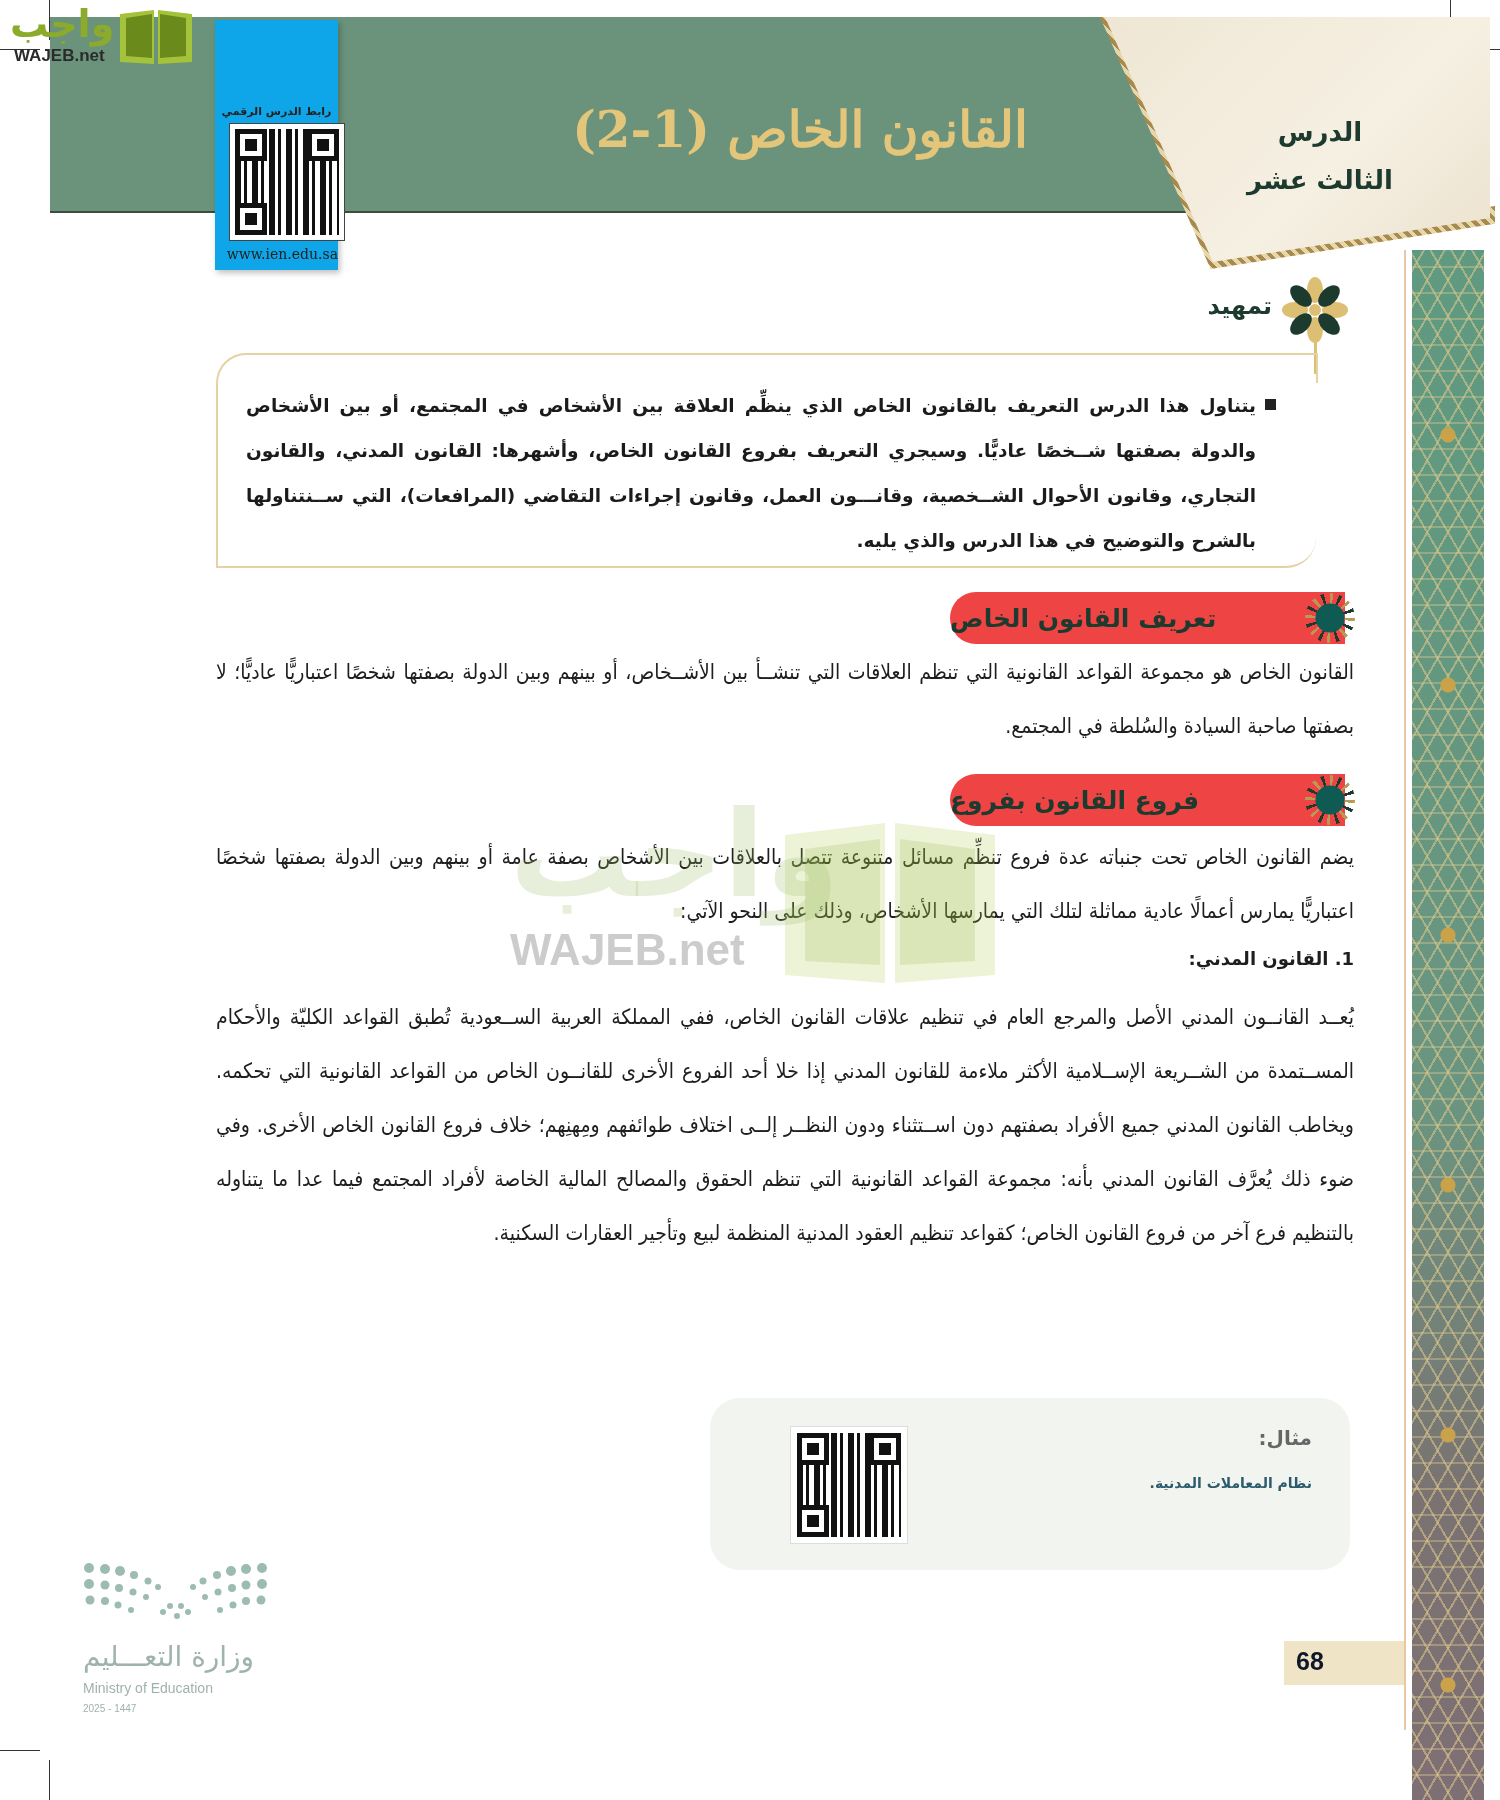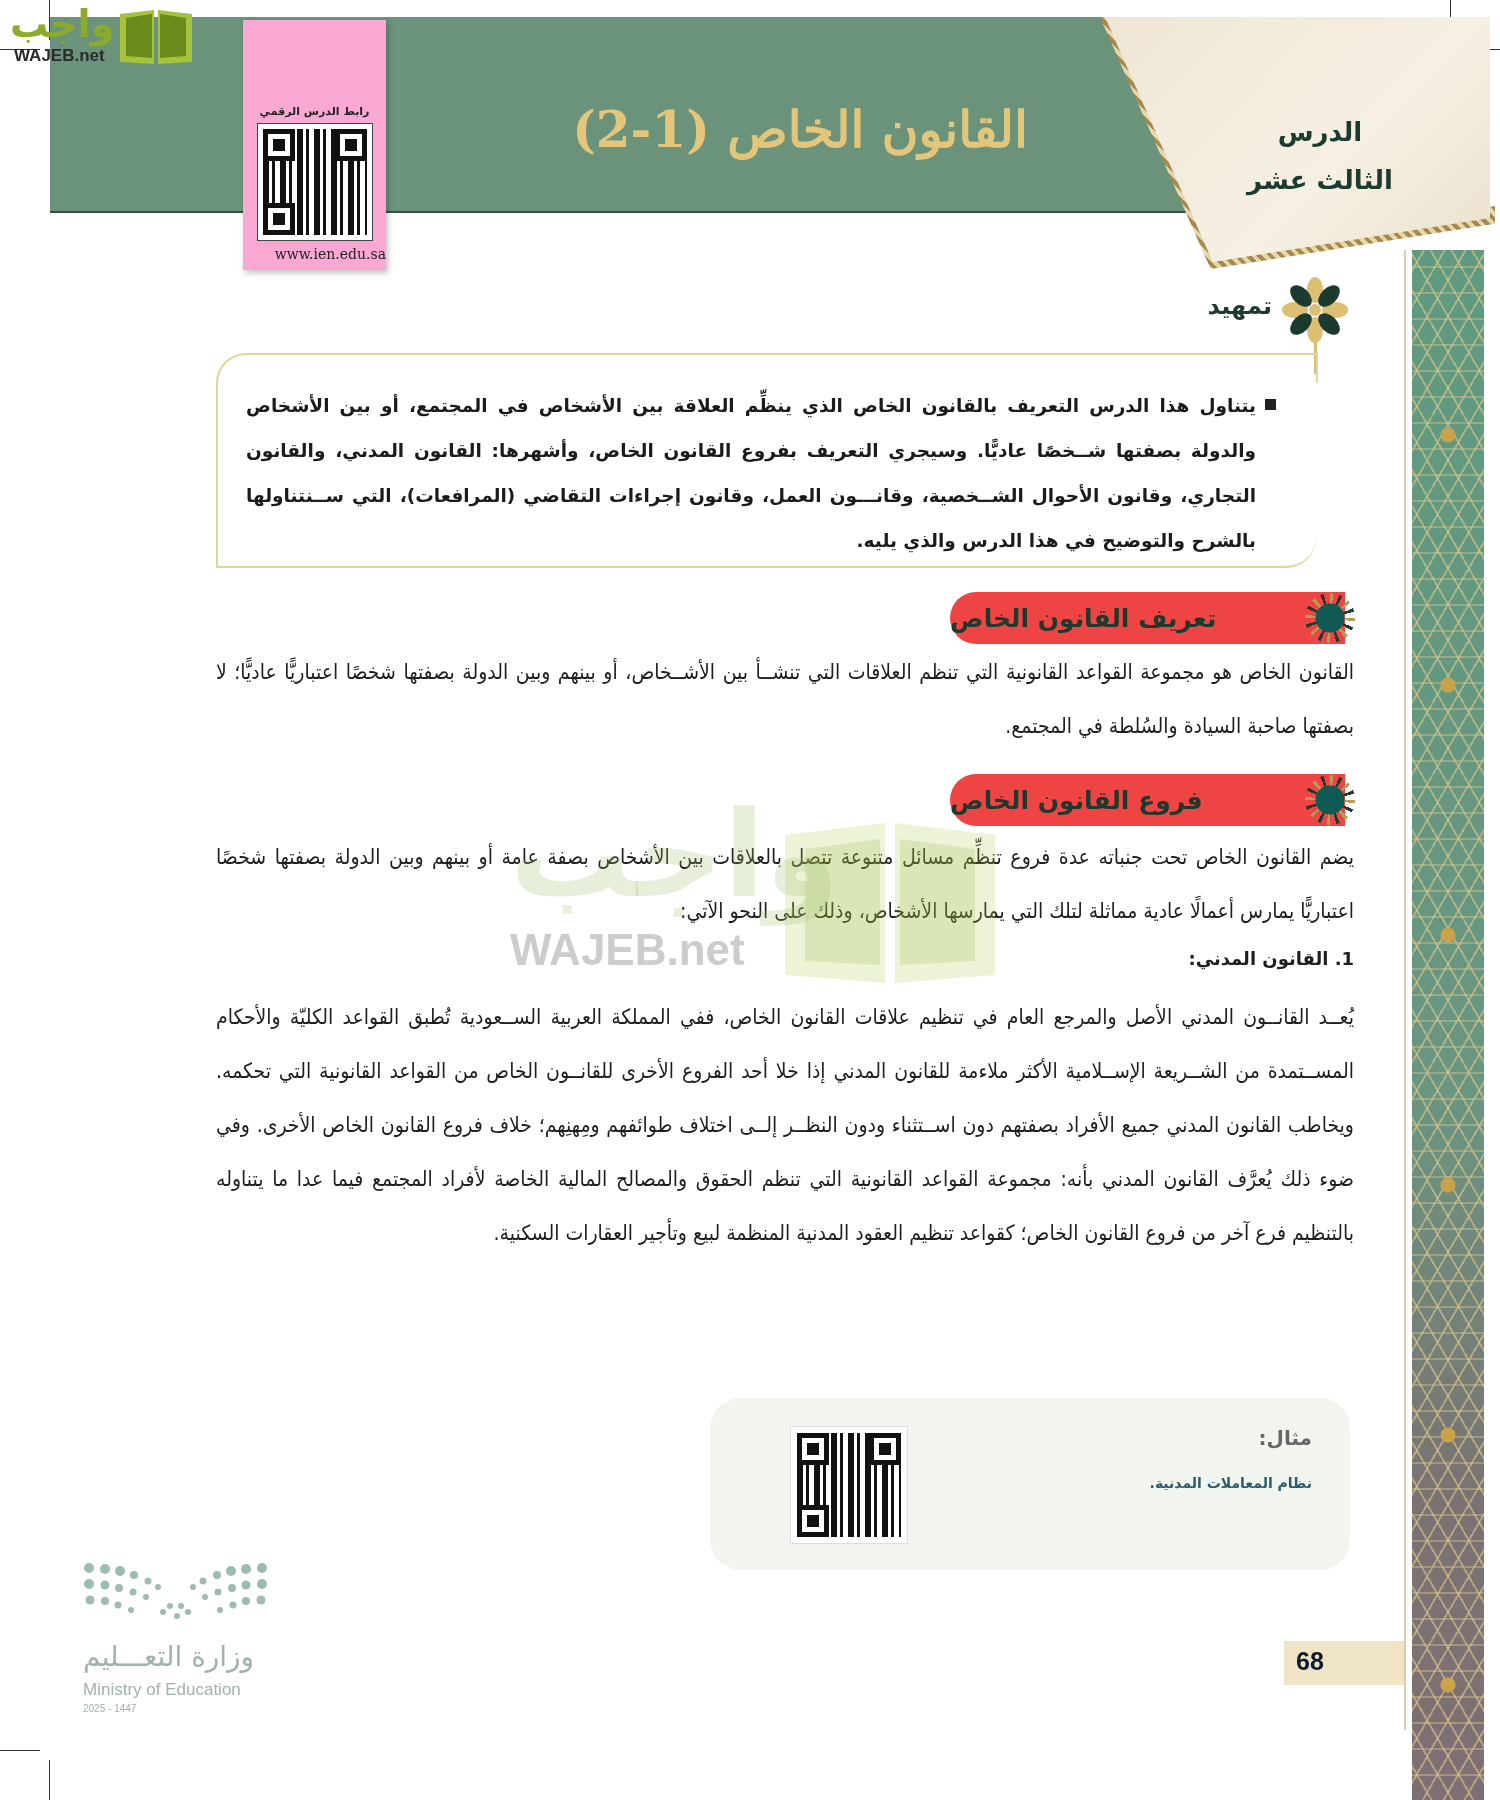--- a/index.html
+++ b/index.html
@@ -42,22 +42,22 @@
       radial-gradient(circle at 50% 50%, #c9a24a 0 7px, transparent 8px) 0 60px / 72px 250px,
       repeating-linear-gradient(60deg, transparent 0 16px, rgba(222,200,140,0.55) 16px 18px),
       repeating-linear-gradient(-60deg, transparent 0 16px, rgba(222,200,140,0.55) 16px 18px),
       repeating-linear-gradient(0deg, transparent 0 24px, rgba(222,200,140,0.4) 24px 26px),
       linear-gradient(180deg, #5f9a80 0%, #6a9581 55%, #7a7372 80%, #7e6f74 100%);
   }
   .side-rule { position: absolute; left: 1404px; top: 250px; width: 2px; height: 1480px; background: #e8c6a6; }
 
   
   .qr-card {
-    position: absolute; left: 215px; top: 20px; width: 143px; height: 250px;
-    background: #f9a8d4; box-shadow: 2px 3px 6px rgba(0,0,0,0.25); margin-left: 28px;
+    position: absolute; left: 215px; top: 20px; width: 123px; height: 250px;
+    background: #0ea5e9; box-shadow: 2px 3px 6px rgba(0,0,0,0.25);
   }
   .qr-caption { position: absolute; left: 0; top: 85px; width: 100%; text-align: center; font-size: 11px; font-weight: bold; color: #222; }
   .qr-box { position: absolute; left: 14px; top: 103px; width: 116px; height: 118px; border: 1.5px solid #444; padding: 5px; background:#fff; }
   .qr-url { position: absolute; left: 0; top: 226px; width: 100%; text-align: right; font-size: 14px; color: #222; font-family: "DejaVu Serif", serif; direction: ltr; }
   .qr-pattern {
     width: 100%; height: 100%; position: relative;
     background:
       repeating-linear-gradient(90deg, #111 0 6px, transparent 6px 9px, #111 9px 12px, transparent 12px 17px),
       repeating-linear-gradient(0deg, transparent 0 5px, #fff 5px 8px);
     background-blend-mode: normal;
@@ -108,21 +108,21 @@
   .example-box { position: absolute; left: 710px; top: 1398px; width: 640px; height: 172px; background: #f2f5ef; border-radius: 30px; }
   .example-label { position: absolute; right: 38px; top: 28px; font-size: 20px; font-weight: bold; color: #666; }
   .example-text { position: absolute; right: 38px; top: 77px; font-size: 14px; font-weight: bold; color: #2c5b6e; }
   .example-qr { position: absolute; left: 80px; top: 28px; width: 118px; height: 118px; background:#fff; border:1px solid #ddd; padding:6px; }
 
   
   .page-num-box { position: absolute; left: 1284px; top: 1641px; width: 120px; height: 44px; background: #f0e4c6; }
   .page-num { position: absolute; left: 12px; top: 6px; font-size: 25px; font-weight: bold; color: #0f172a; direction: ltr; font-family: "Liberation Sans", sans-serif; text-align: right; }
   .moe-dots { position: absolute; left: 83px; top: 1562px; width: 185px; height: 60px; }
   .moe-ar { position: absolute; left: 83px; top: 1640px; font-size: 28px; color: #9fb3ab; direction: rtl; }
-  .moe-en { position: absolute; left: 83px; top: 1680px; font-size: 17px; color: #9fb3ab; direction: ltr; font-family: "Liberation Sans", sans-serif; }
+  .moe-en { position: absolute; left: 83px; top: 1680px; font-size: 14px; color: #9fb3ab; direction: ltr; font-family: "Liberation Sans", sans-serif; }
   .moe-year { position: absolute; left: 83px; top: 1703px; font-size: 10px; color: #9fb3ab; direction: ltr; font-family: "Liberation Sans", sans-serif; }
 </style>
 </head>
 <body>
 
 <div class="crop" style="left:49px;top:0;width:1px;height:40px;"></div>
 <div class="crop" style="left:0;top:49px;width:40px;height:1px;"></div>
 <div class="crop" style="left:1450px;top:0;width:1px;height:35px;"></div>
 <div class="crop" style="left:1465px;top:49px;width:35px;height:1px;"></div>
 <div class="crop" style="left:49px;top:1760px;width:1px;height:40px;"></div>
@@ -185,21 +185,21 @@
   <p class="intro-text">يتناول هذا الدرس التعريف بالقانون الخاص الذي ينظِّم العلاقة بين الأشخاص في المجتمع، أو بين الأشخاص والدولة بصفتها شــخصًا عاديًّا. وسيجري التعريف بفروع القانون الخاص، وأشهرها: القانون المدني، والقانون التجاري، وقانون الأحوال الشــخصية، وقانـــون العمل، وقانون إجراءات التقاضي (المرافعات)، التي ســنتناولها بالشرح والتوضيح في هذا الدرس والذي يليه.</p>
 </div>
 
 <div class="section-pill" style="left:950px;top:592px;width:395px;">
   <span>تعريف القانون الخاص</span>
 </div>
 <div class="sun-icon" style="left:1305px;top:593px;"></div>
 <p class="para" style="top:645px;">القانون الخاص هو مجموعة القواعد القانونية التي تنظم العلاقات التي تنشــأ بين الأشــخاص، أو بينهم وبين الدولة بصفتها شخصًا اعتباريًّا عاديًّا؛ لا بصفتها صاحبة السيادة والسُلطة في المجتمع.</p>
 
 <div class="section-pill" style="left:950px;top:774px;width:395px;">
-  <span>فروع القانون الخاص</span>
+  <span>فروع القانون بفروع</span>
 </div>
 <div class="sun-icon" style="left:1305px;top:775px;"></div>
 <p class="para" style="top:830px;">يضم القانون الخاص تحت جنباته عدة فروع تنظِّم مسائل متنوعة تتصل بالعلاقات بين الأشخاص بصفة عامة أو بينهم وبين الدولة بصفتها شخصًا اعتباريًّا يمارس أعمالًا عادية مماثلة لتلك التي يمارسها الأشخاص، وذلك على النحو الآتي:</p>
 
 <div class="subhead">1.   القانون المدني:</div>
 <p class="para" style="top:990px;">يُعــد القانــون المدني الأصل والمرجع العام في تنظيم علاقات القانون الخاص، ففي المملكة العربية الســعودية تُطبق القواعد الكليّة والأحكام المســتمدة من الشــريعة الإســلامية الأكثر ملاءمة للقانون المدني إذا خلا أحد الفروع الأخرى للقانــون الخاص من القواعد القانونية التي تحكمه. ويخاطب القانون المدني جميع الأفراد بصفتهم دون اســتثناء ودون النظــر إلــى اختلاف طوائفهم ومِهنِهم؛ خلاف فروع القانون الخاص الأخرى. وفي ضوء ذلك يُعرَّف القانون المدني بأنه: مجموعة القواعد القانونية التي تنظم الحقوق والمصالح المالية الخاصة لأفراد المجتمع فيما عدا ما يتناوله بالتنظيم فرع آخر من فروع القانون الخاص؛ كقواعد تنظيم العقود المدنية  المنظمة لبيع وتأجير العقارات السكنية.</p>
 
 <div class="wm">
   <svg class="wm-book" viewBox="0 0 230 170">
     <path d="M10 20 L110 8 L110 168 L10 160 Z" fill="rgba(170,200,70,0.22)"></path>

